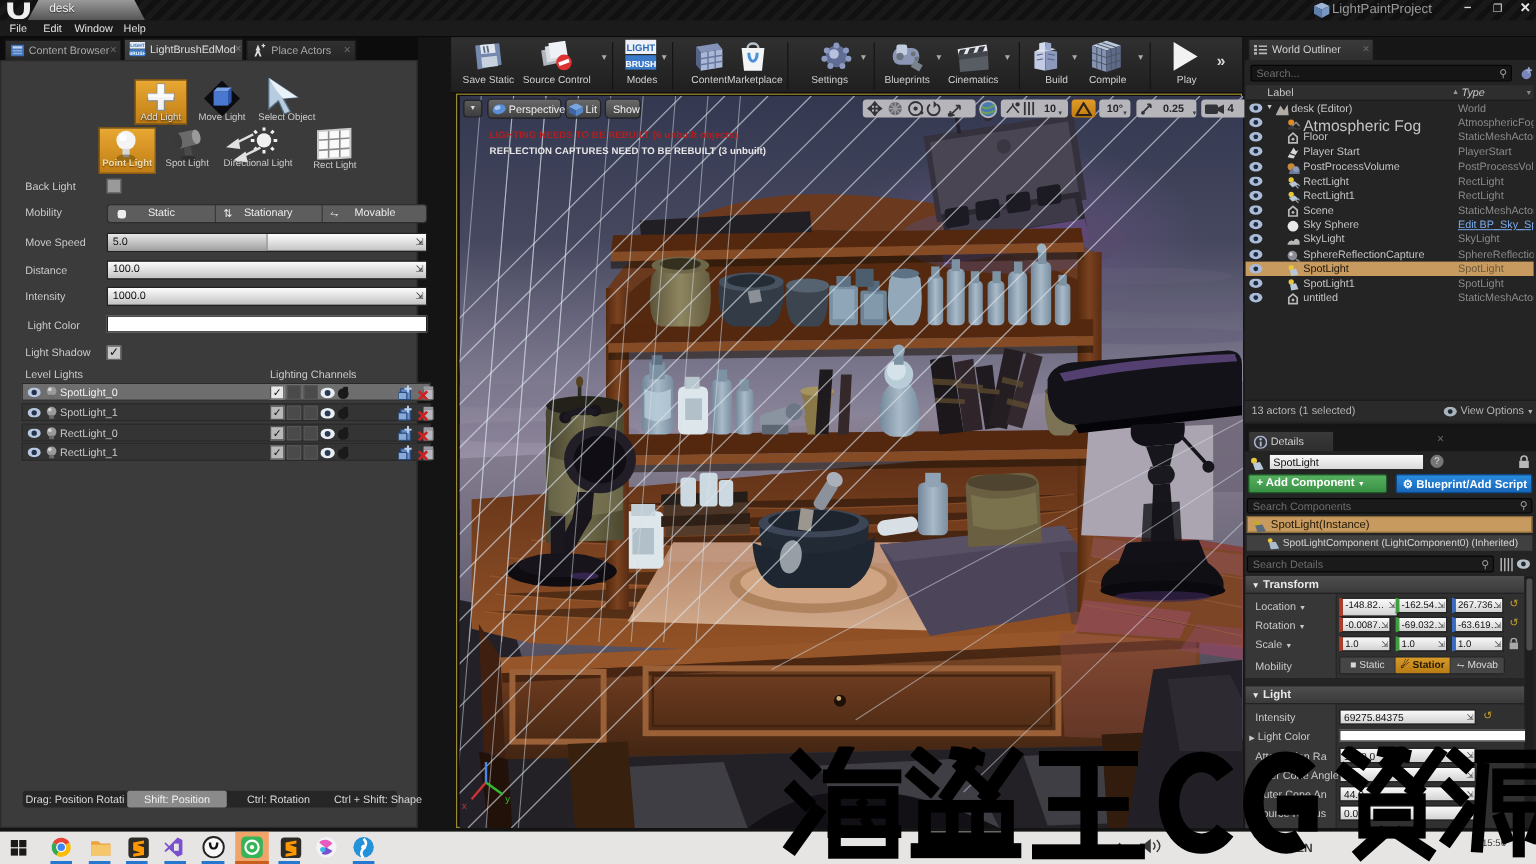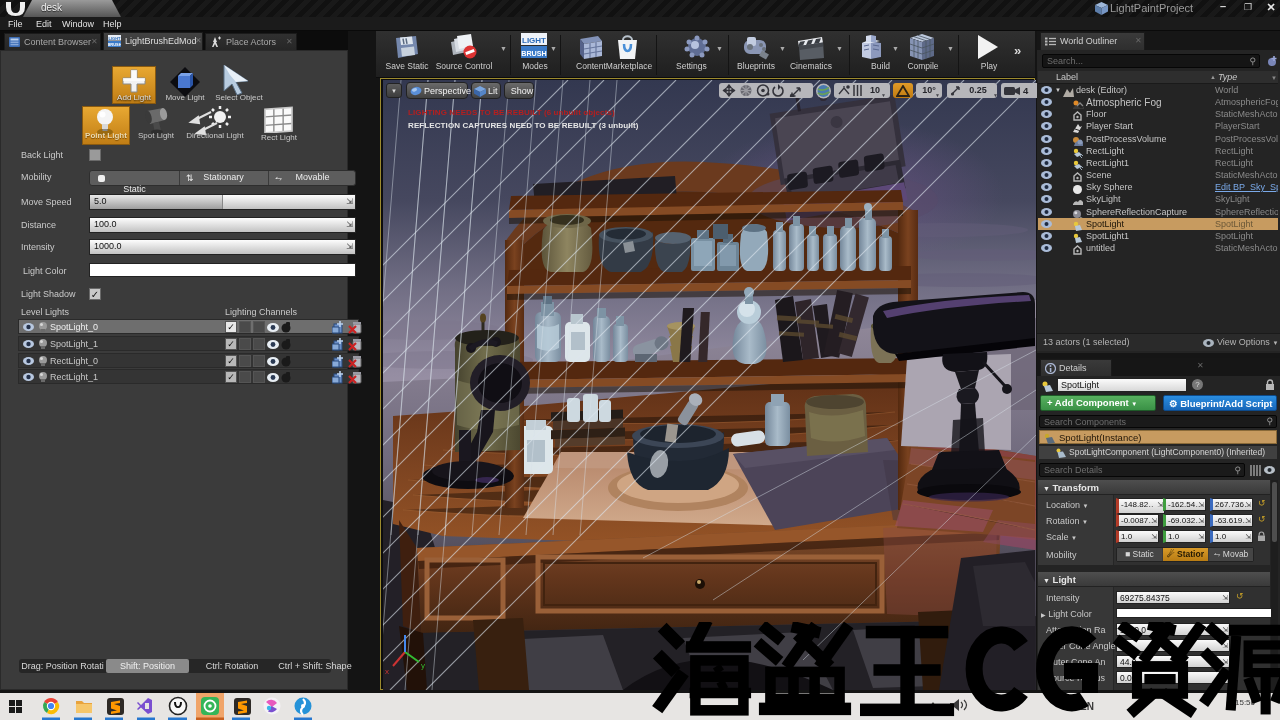--- a/index.html
+++ b/index.html
@@ -141,21 +141,21 @@
         </g>
   </svg>
   <div class="abs" style="left:254px;top:82px;width:48px;font-size:8px;color:#cacaca;text-align:center;">Rect Light</div>
 
   <div class="abs" style="left:20px;top:99px;font-size:9px;color:#cacaca;">Back Light</div>
   <div class="abs" style="left:88px;top:98px;width:12px;height:12px;background:#9a9a9a;border:1px solid #6a6a6a;"></div>
 
   <div class="abs" style="left:20px;top:121px;font-size:9px;color:#cacaca;">Mobility</div>
   <div class="abs" style="left:88px;top:119px;width:267px;height:16px;background:#5d5d5d;border-radius:3px;border:1px solid #2e2e2e;">
     <div class="abs" style="left:8px;top:4px;width:7px;height:7px;background:#efefef;border-radius:2px;"></div>
-    <div class="abs" style="left:0;top:1px;width:89px;font-size:9px;color:#ececec;text-align:center;margin-top:12px;">Static</div>
+    <div class="abs" style="left:0;top:1px;width:89px;font-size:9px;color:#ececec;text-align:center;">Static</div>
     <div class="abs" style="left:89px;top:0;width:1px;height:14px;background:#3a3a3a;"></div>
     <div class="abs" style="left:96px;top:2px;font-size:9px;color:#ececec;">⇅</div>
     <div class="abs" style="left:89px;top:1px;width:89px;font-size:9px;color:#ececec;text-align:center;">Stationary</div>
     <div class="abs" style="left:178px;top:0;width:1px;height:14px;background:#3a3a3a;"></div>
     <div class="abs" style="left:185px;top:2px;font-size:9px;color:#ececec;">⥊</div>
     <div class="abs" style="left:178px;top:1px;width:89px;font-size:9px;color:#ececec;text-align:center;">Movable</div>
   </div>
 
   <div class="abs" style="left:20px;top:146px;font-size:9px;color:#cacaca;">Move Speed</div>
   <div class="abs" style="left:88px;top:143px;width:267px;height:16px;border:1px solid #222;background:linear-gradient(#fdfdfd,#c2c2c2);">
@@ -1008,21 +1008,21 @@
     <svg class="abs" style="left:3px;top:2px" width="12" height="9">
           <ellipse cx="5.5" cy="4" rx="5.5" ry="4" fill="#aabcd8"></ellipse>
           <circle cx="5.5" cy="4" r="2" fill="#1e2a40"></circle>
         </svg>
 
     <div class="abs" style="left:34px;top:0px;width:11px;height:12px;"><svg width="12" height="11">
             <circle cx="4" cy="4" r="2.5" fill="#e08a28"></circle>
             <path d="M1,9 Q4,5 7,8 T12,7 L12,10 L1,10 Z" fill="#3a3a3a"></path>
             <path d="M5,7 L8,4 L11,7" stroke="#888" stroke-width="1.3" fill="none"></path>
           </svg></div>
-    <div class="abs" style="left:48px;top:1px;font-size:10px;color:#c4c4c4;white-space:nowrap;">Atmospheric Fog</div>
+    <div class="abs" style="left:48px;top:1px;font-size:13px;color:#c4c4c4;white-space:nowrap;">Atmospheric Fog</div>
     <div class="abs" style="left:177px;top:1px;font-size:9px;color:#8a8a8a;white-space:nowrap;overflow:hidden;width:63px;">AtmosphericFog</div>
   </div>
   <div class="abs" style="left:1px;top:77.30000000000001px;width:240px;height:12px;">
     <svg class="abs" style="left:3px;top:2px" width="12" height="9">
           <ellipse cx="5.5" cy="4" rx="5.5" ry="4" fill="#aabcd8"></ellipse>
           <circle cx="5.5" cy="4" r="2" fill="#1e2a40"></circle>
         </svg>
 
     <div class="abs" style="left:34px;top:0px;width:11px;height:12px;"><svg width="11" height="11">
             <path d="M2,4 L5.5,1 L9,4 L9,9 L2,9 Z" fill="none" stroke="#b8b8b8" stroke-width="1.4"></path>

